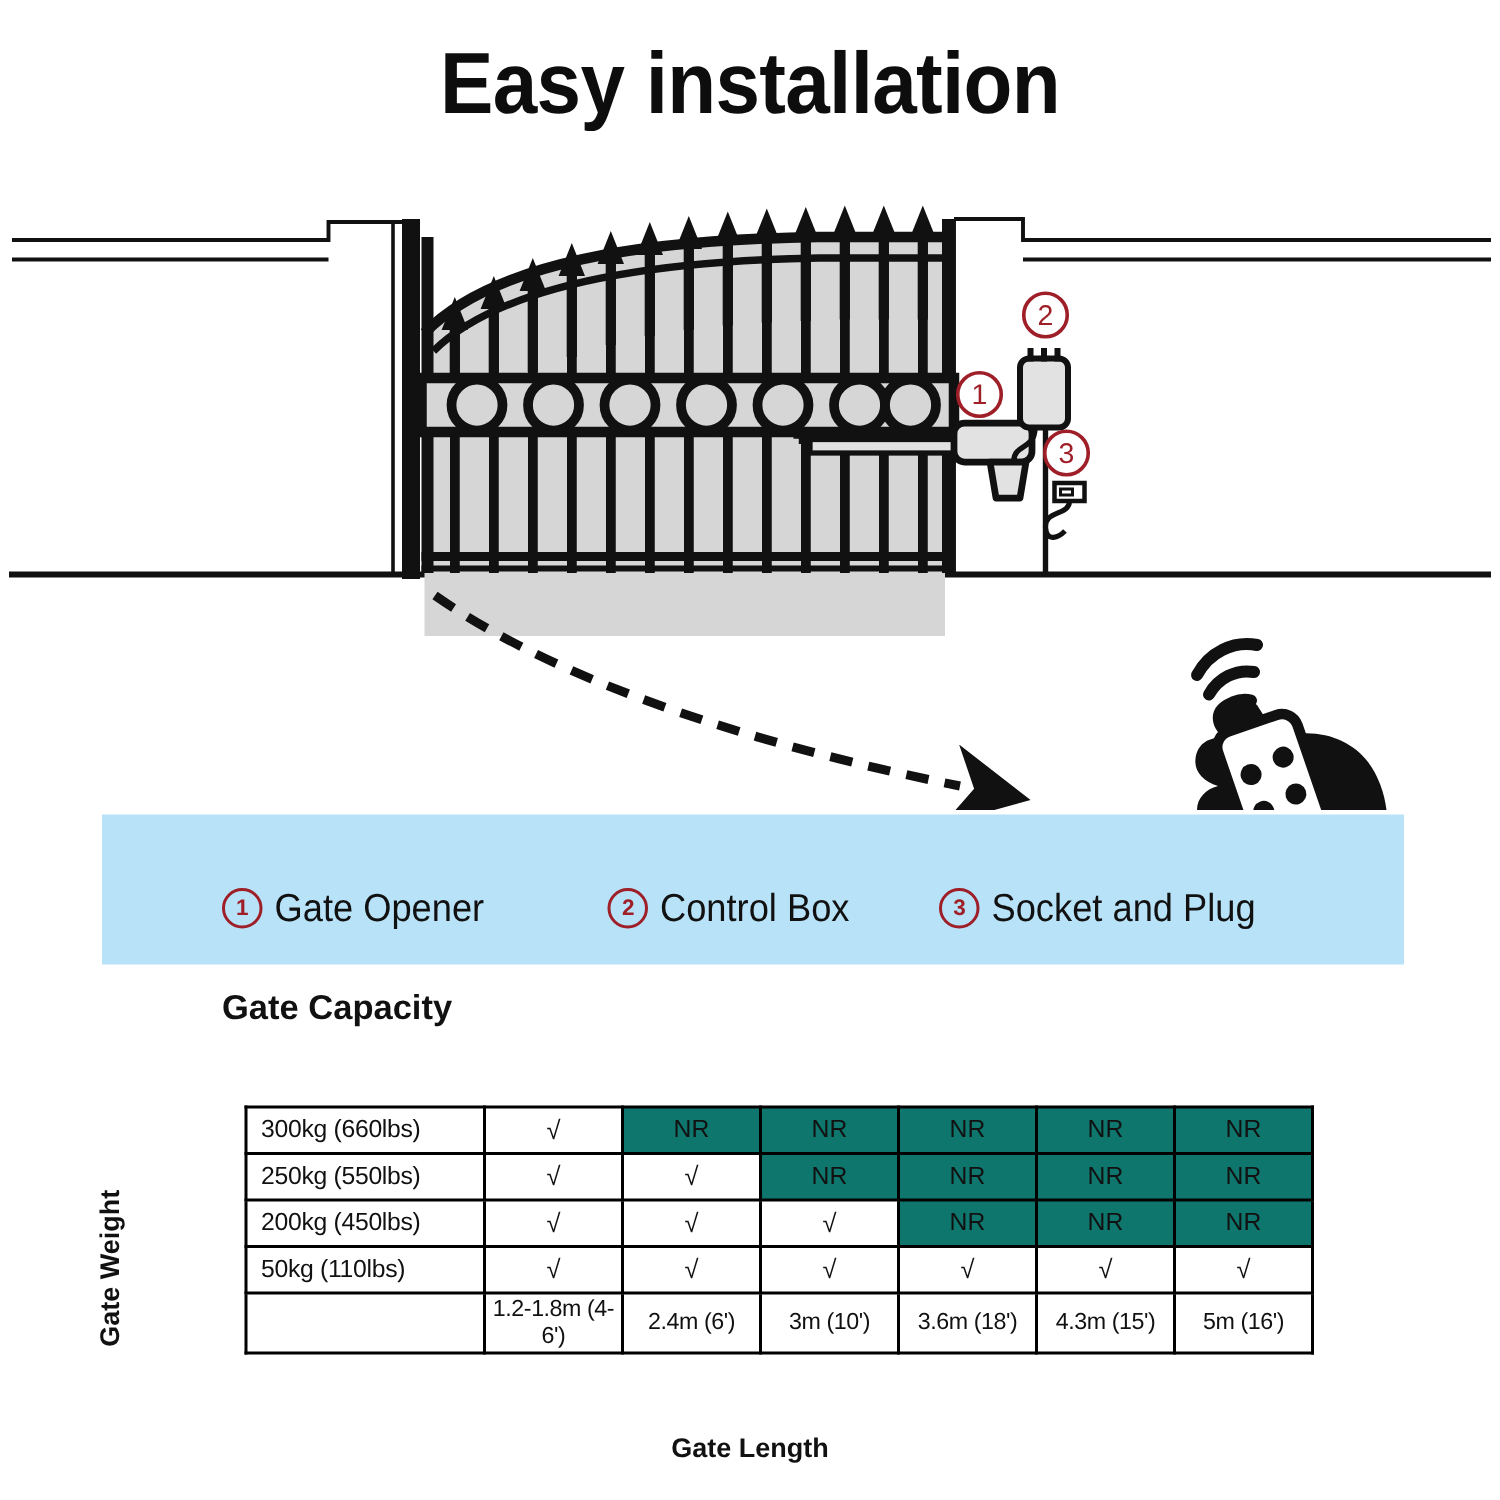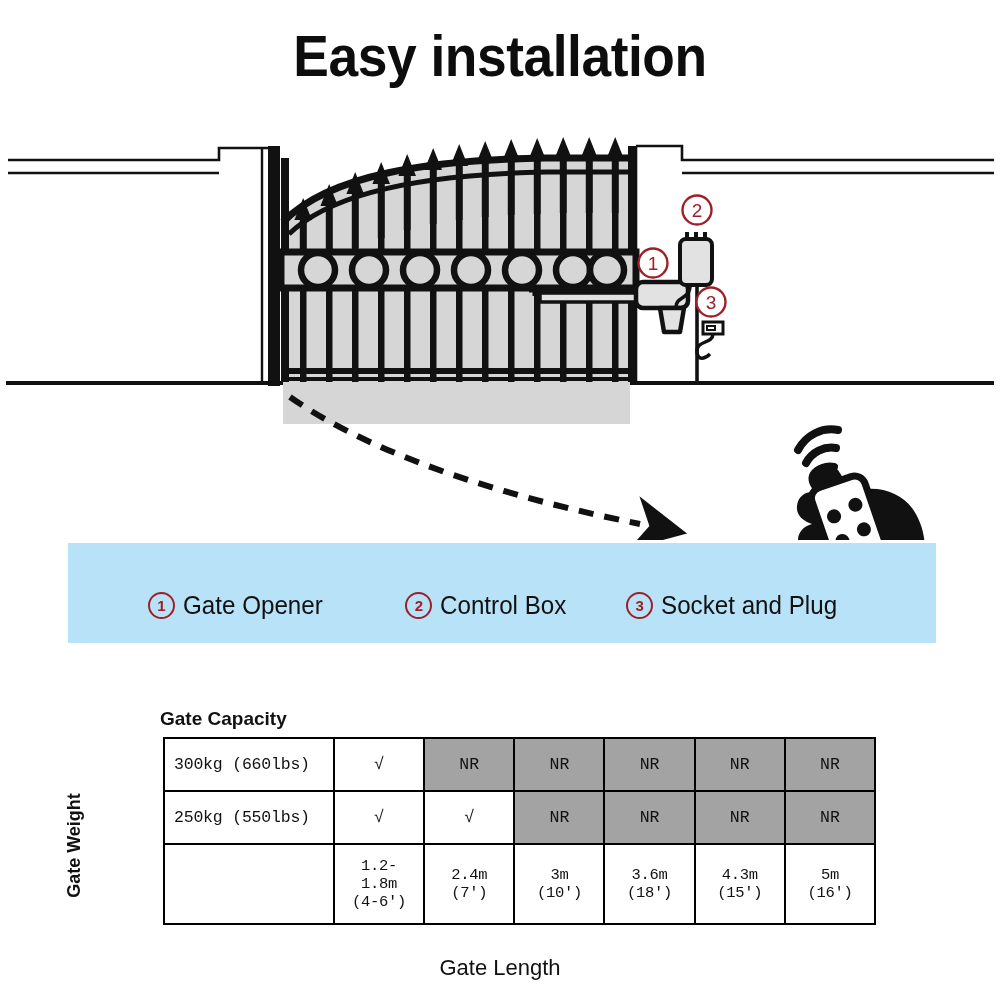--- a/index.html
+++ b/index.html
@@ -45,59 +45,58 @@
     margin-right:8px;flex:none;line-height:1;
   }
   .legend-label{
     font-size:26px;color:#111;font-weight:normal;
     transform:scaleX(0.93);transform-origin:left center;
     white-space:nowrap;
   }
 
   
   .cap-title{
-    position:absolute;left:148px;top:708px;
-    font-size:19px;font-weight:bold;color:#111;margin-left:12px;
+    position:absolute;left:148px;top:658px;
+    font-size:23px;font-weight:bold;color:#111;
   }
   .gate-weight-label{
     position:absolute;left:-6px;top:835px;width:160px;
     text-align:center;
     font-size:18px;font-weight:bold;color:#111;
     transform:rotate(-90deg);
     transform-origin:center center;
   }
   .gate-length-label{
     position:absolute;left:0;top:955px;width:1000px;
-    text-align:center;font-size:22px;font-weight:normal;color:#111;
+    text-align:center;font-size:18px;font-weight:bold;color:#111;
   }
   table.capacity{
     position:absolute;left:163px;top:737px;
     border-collapse:collapse;
     width:713px;
     table-layout:fixed;
   }
   table.capacity td{
     border:2px solid #000;
     height:27px;
     text-align:center;
     vertical-align:middle;
     font-size:16.5px;
     color:#111;
-    padding:12px;
+    padding:1px;
     background:#fff;
-    font-family:Liberation Mono, monospace;
   }
   table.capacity td.rowlab{
     width:147px;
     text-align:left;
     padding-left:9px;
     font-size:16.5px;
     letter-spacing:-0.2px;
   }
-  table.capacity td.nr{background:#a3a3a3;}
+  table.capacity td.nr{background:#0f766e;}
   table.capacity td.tick{font-size:17px;}
   table.capacity td.collab{font-size:15.5px;letter-spacing:-0.3px;}
   table.capacity td.blank{border-left:2px solid #000;}
 </style>
 </head>
 <body>
 
 <div id="root">
 
   <div class="title">Easy installation</div>
@@ -330,28 +329,46 @@
       <tr>
         <td class="rowlab">250kg (550lbs)</td>
         <td class="tick">√</td>
         <td class="tick">√</td>
         <td class="nr">NR</td>
         <td class="nr">NR</td>
         <td class="nr">NR</td>
         <td class="nr">NR</td>
       </tr>
 
-
-
-
+      <tr>
+        <td class="rowlab">200kg (450lbs)</td>
+        <td class="tick">√</td>
+        <td class="tick">√</td>
+        <td class="tick">√</td>
+        <td class="nr">NR</td>
+        <td class="nr">NR</td>
+        <td class="nr">NR</td>
+      </tr>
+
+
+
+      <tr>
+        <td class="rowlab">50kg (110lbs)</td>
+        <td class="tick">√</td>
+        <td class="tick">√</td>
+        <td class="tick">√</td>
+        <td class="tick">√</td>
+        <td class="tick">√</td>
+        <td class="tick">√</td>
+      </tr>
 
       <tr>
         <td class="blank"></td>
         <td class="collab">1.2-1.8m (4-6')</td>
-        <td class="collab">2.4m (7')</td>
+        <td class="collab">2.4m (6')</td>
         <td class="collab">3m (10')</td>
         <td class="collab">3.6m (18')</td>
         <td class="collab">4.3m (15')</td>
         <td class="collab">5m (16')</td>
       </tr>
 
     </tbody>
   </table>
 
   <div class="gate-length-label">Gate Length</div>

